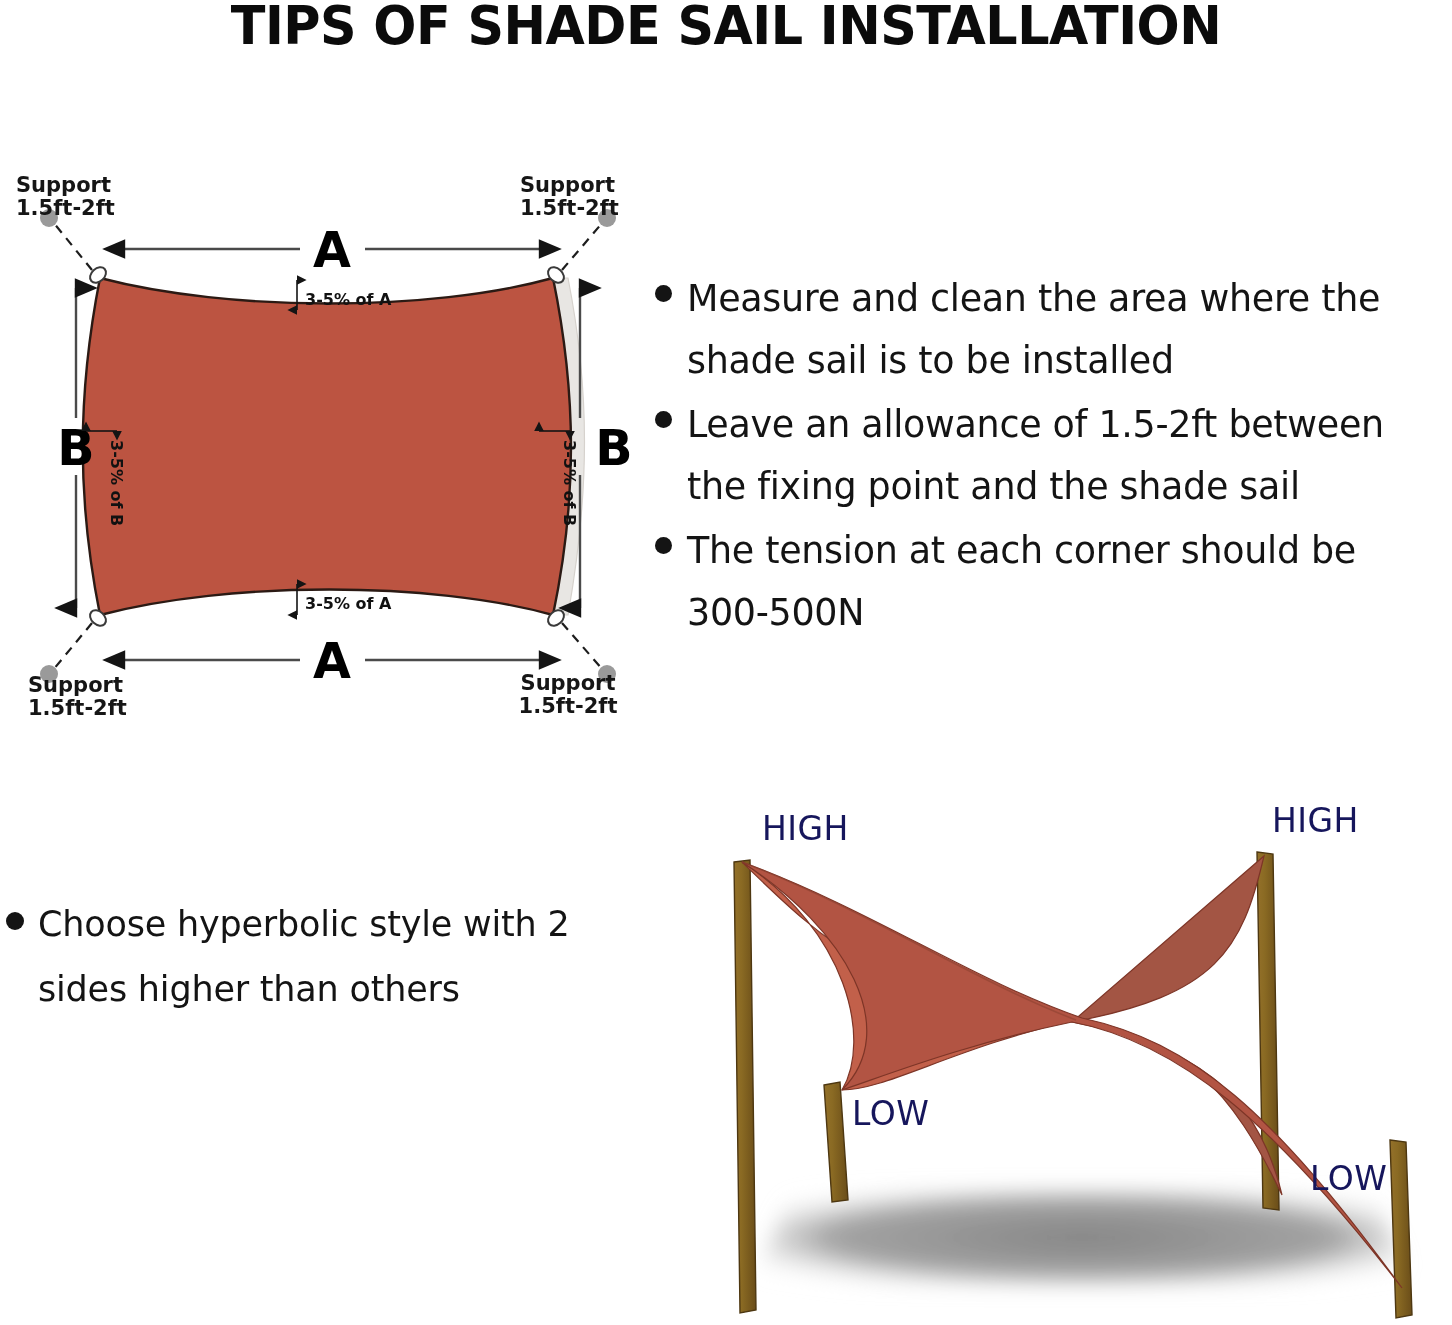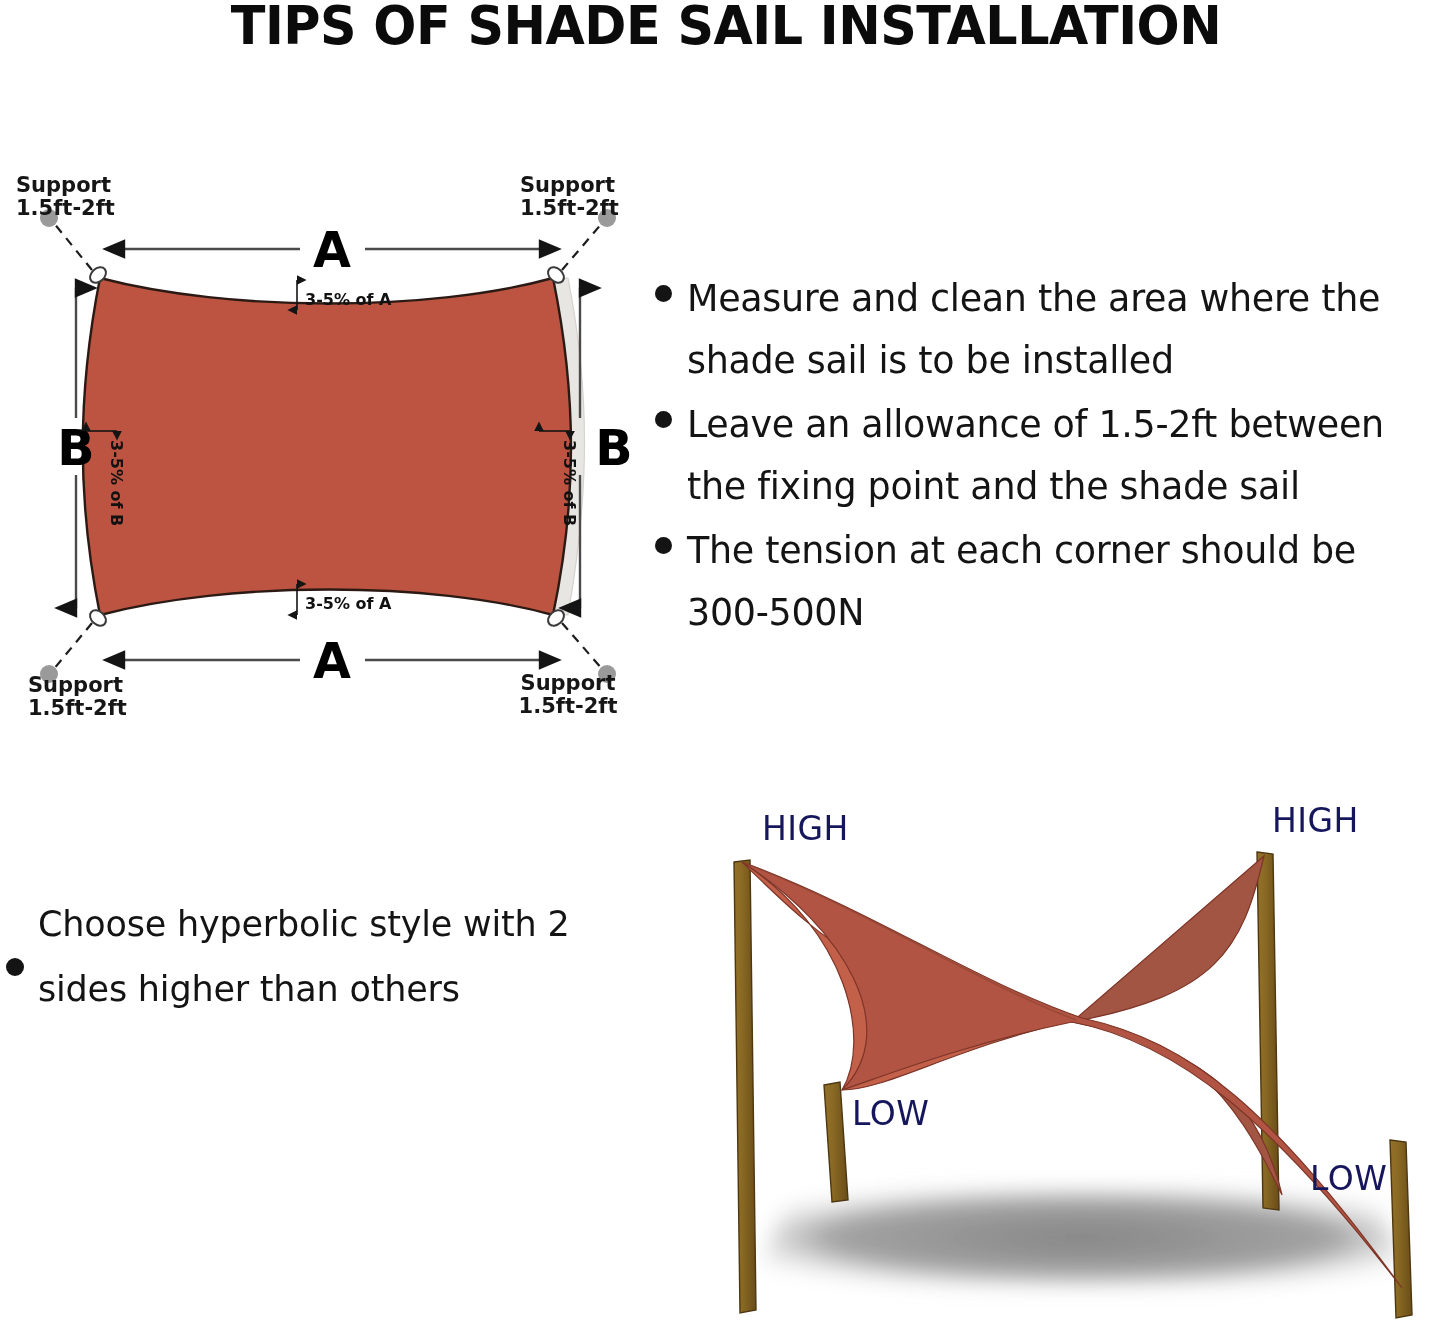--- a/index.html
+++ b/index.html
@@ -55,21 +55,21 @@
   #tips-list-right .bullet-row{margin-bottom:2px;}
 
   #tips-list-left{
     left:6px;top:892px;width:620px;
   }
   #tips-list-left .bullet-text{
     font-size:35px;line-height:65px;font-weight:400;
     letter-spacing:-0.2px;
   }
   #tips-list-left .bullet-dot{margin-top:20px;margin-right:14px;width:18px;height:18px;}
-  #tips-list-left .bullet-row{margin-bottom:2px;align-items:center;}
+  #tips-list-left .bullet-row{margin-bottom:2px;}
 
   
   .lbl-support{font-family:"DejaVu Sans","Liberation Sans",sans-serif;font-size:21px;font-weight:600;fill:#161616;}
   .lbl-pct{font-family:"DejaVu Sans","Liberation Sans",sans-serif;font-size:16px;font-weight:700;fill:#111;}
   .lbl-AB{font-family:"DejaVu Sans","Liberation Sans",sans-serif;font-size:49px;font-weight:800;fill:#000;}
   .lbl-hl{font-family:"DejaVu Sans","Liberation Sans",sans-serif;font-size:33px;font-weight:500;fill:#16165c;letter-spacing:0.5px;}
 </style>
 </head>
 <body>
 

